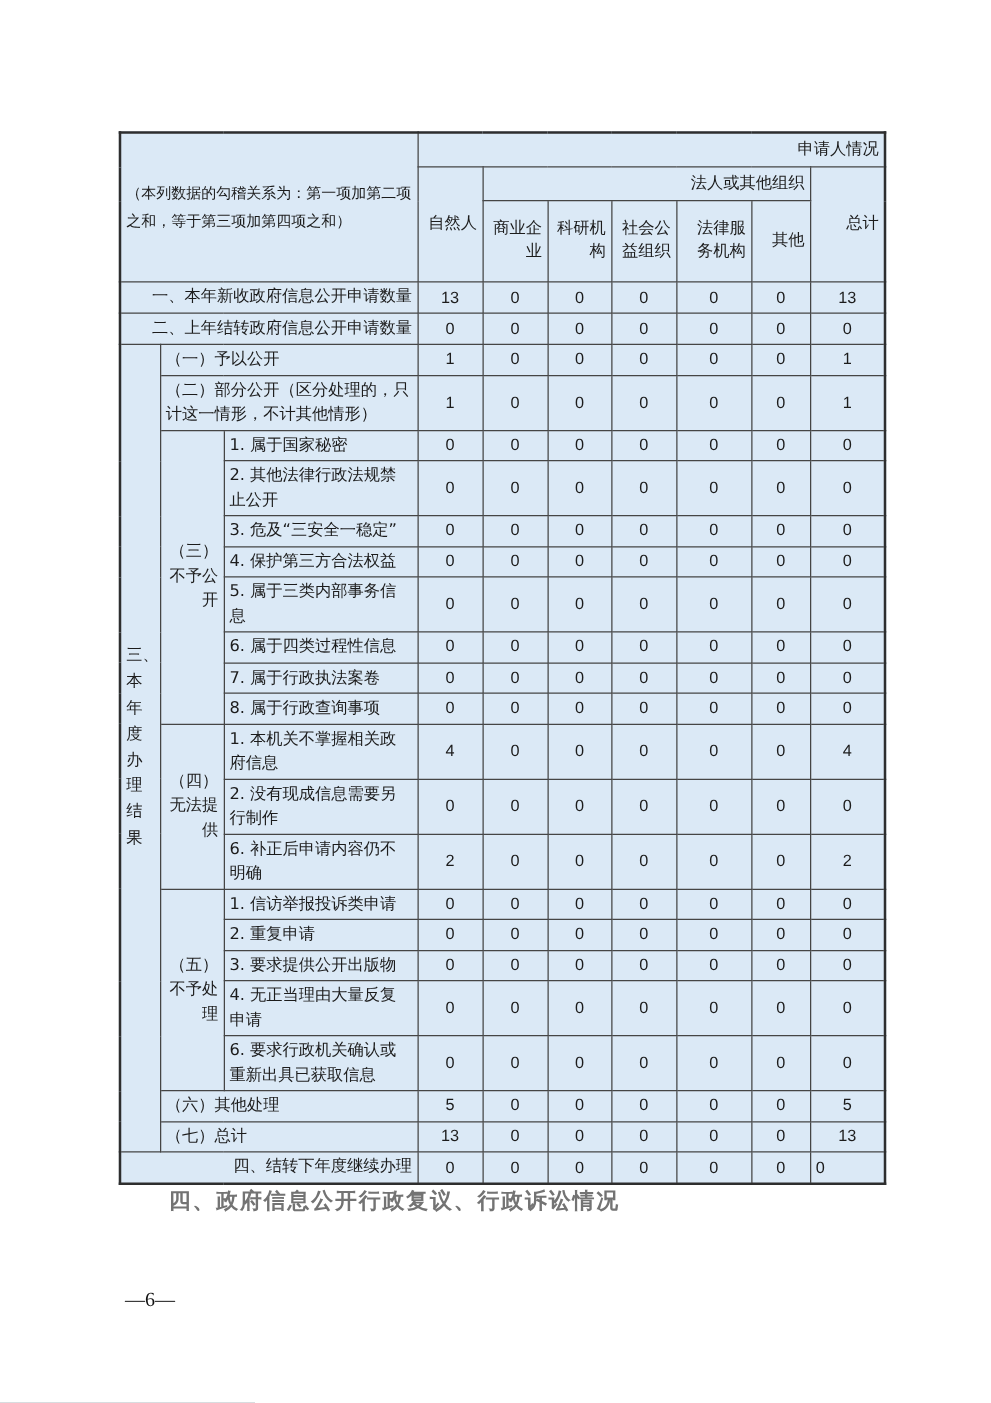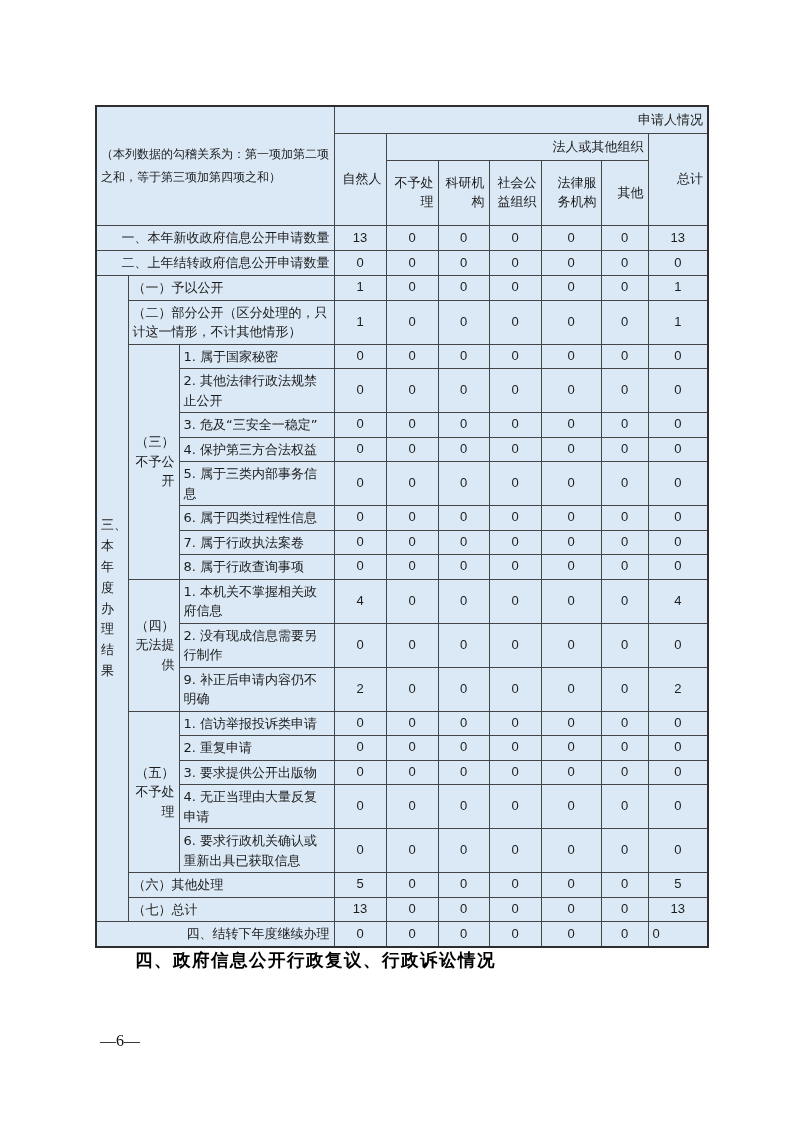--- a/index.html
+++ b/index.html
@@ -29,21 +29,21 @@
   td.hdr{height:22px;}
   td.sub{height:60px;padding:2px 5px;}
   td.v{text-align:center;font-family:"Liberation Sans","DejaVu Sans",sans-serif;font-size:13px;}
   td.v-left{text-align:left;padding-left:5px;}
   td.rowlabel{text-align:right;padding-left:6px;height:20px;}
   td.grouplabel{text-align:right;padding:2px 3px;line-height:1.5;}
   td.itemlabel{text-align:left;padding:2px 3px 2px 5px;line-height:1.5;}
   td.sectionlabel{text-align:left;padding:2px 1px;line-height:1.6;}
   h2.sec-heading{
     position:absolute;left:135px;top:948px;margin:0;
-    font-size:17.5px;font-weight:bold;letter-spacing:1.5px;color:#000000;
+    font-size:17.5px;font-weight:bold;letter-spacing:1.5px;color:#737373;
     font-family:"DejaVu Sans",sans-serif;
   }
   .page-num{
     position:absolute;left:100px;top:1032px;
     font-family:"Liberation Serif","DejaVu Serif",serif;
     font-size:16px;color:#111;
   }
 </style>
 </head>
 <body>
@@ -67,21 +67,21 @@
       <tr>
         <td colspan="3" rowspan="3" class="note">（本列数据的勾稽关系为：第一项加第二项之和，等于第三项加第四项之和）</td>
         <td colspan="7" class="c hdr">申请人情况</td>
       </tr>
       <tr>
         <td rowspan="2" class="c">自然人</td>
         <td colspan="5" class="c hdr">法人或其他组织</td>
         <td rowspan="2" class="c">总计</td>
       </tr>
       <tr id="subheader-row">
-          <td class="c sub">不予处理</td>
+          <td class="c sub">商业企业</td>
           <td class="c sub">科研机构</td>
           <td class="c sub">社会公益组织</td>
           <td class="c sub">法律服务机构</td>
           <td class="c sub">其他</td>
         </tr>
     <tr>
           <td class="rowlabel" colspan="3">一、本年新收政府信息公开申请数量</td>
           <td class="v">13</td>
           <td class="v">0</td>
           <td class="v">0</td>
@@ -217,21 +217,21 @@
           <td class="itemlabel">2. 没有现成信息需要另行制作</td>
           <td class="v">0</td>
           <td class="v">0</td>
           <td class="v">0</td>
           <td class="v">0</td>
           <td class="v">0</td>
           <td class="v">0</td>
           <td class="v">0</td>
         </tr>
         <tr>
-          <td class="itemlabel">9. 补正后申请内容仍不明确</td>
+          <td class="itemlabel">6. 补正后申请内容仍不明确</td>
           <td class="v">2</td>
           <td class="v">0</td>
           <td class="v">0</td>
           <td class="v">0</td>
           <td class="v">0</td>
           <td class="v">0</td>
           <td class="v">2</td>
         </tr>
         <tr>
           <td class="grouplabel" rowspan="5">（五）不予处理</td>

